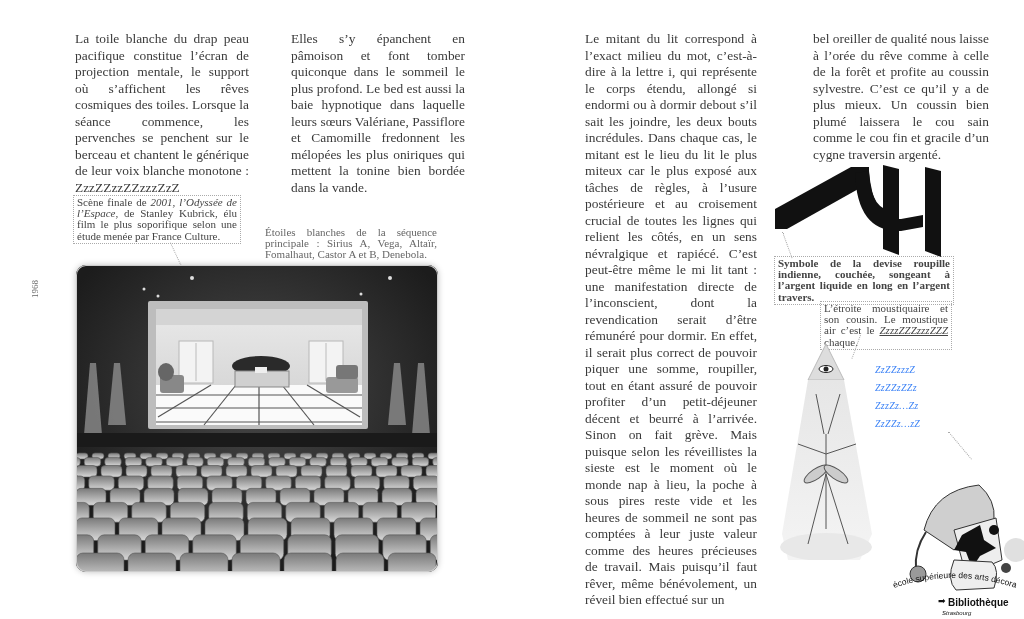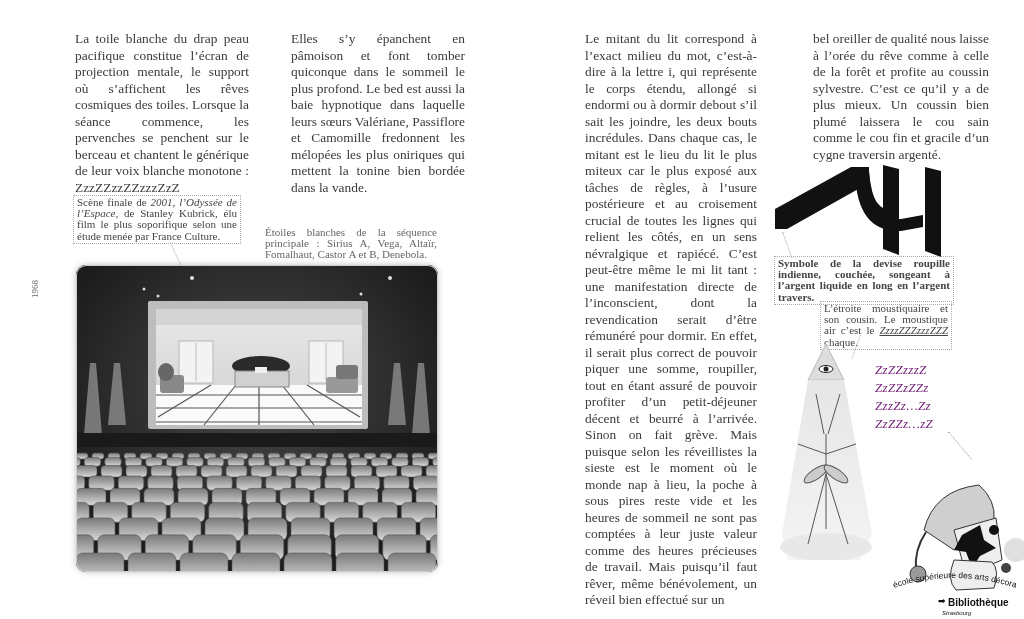--- a/index.html
+++ b/index.html
@@ -14,21 +14,21 @@
   .caption { position:absolute; font-size:11px; line-height:11.2px; text-align:justify; color:#444; }
   .boxed { border:1px dotted #aaa; padding:1px 3px; }
   #cap1 { left:73px; top:195px; width:160px; }
   #cap2 { left:265px; top:211px; width:172px; color:#666;margin-top:16px; }
   #cap3 { left:774px; top:256px; width:172px;font-weight:bold; }
   #cap4 { left:820px; top:301px; width:124px; }
   .vert { position:absolute; left:30px; top:268px; font-size:9px; color:#666; transform:rotate(-90deg); transform-origin:left top; }
   .leader { position:absolute; border-left:1px dotted #aaa; transform-origin:top left; }
   #cinema { position:absolute; left:76px; top:265px; width:362px; height:307px; border-radius:10px;
             overflow:hidden; background:#2a2a2a; box-shadow:0 0 6px rgba(0,0,0,0.25); }
-  #zz { position:absolute; left:875px; top:361px; font-style:italic; font-size:13px; line-height:18px; color:#701a75; letter-spacing:0.3px; }
+  #zz { position:absolute; left:875px; top:361px; font-style:italic; font-size:10px; line-height:18px; color:#3b82f6; letter-spacing:0.3px; }
 </style>
 </head>
 <body>
 
 <div class="vert" style="transform:translate(0,30px) rotate(-90deg);">1968</div>
 
 <div class="col" id="c1">
   <p>La toile blanche du drap peau pacifique constitue l’écran de projection mentale, le support où s’affichent les rêves cosmiques des toiles. Lorsque la séance commence, les pervenches se penchent sur le berceau et chantent le générique de leur voix blanche monotone&nbsp;: ZzzZZzzZZzzzZzZ</p>
 </div>
 <div class="col" id="c2">

